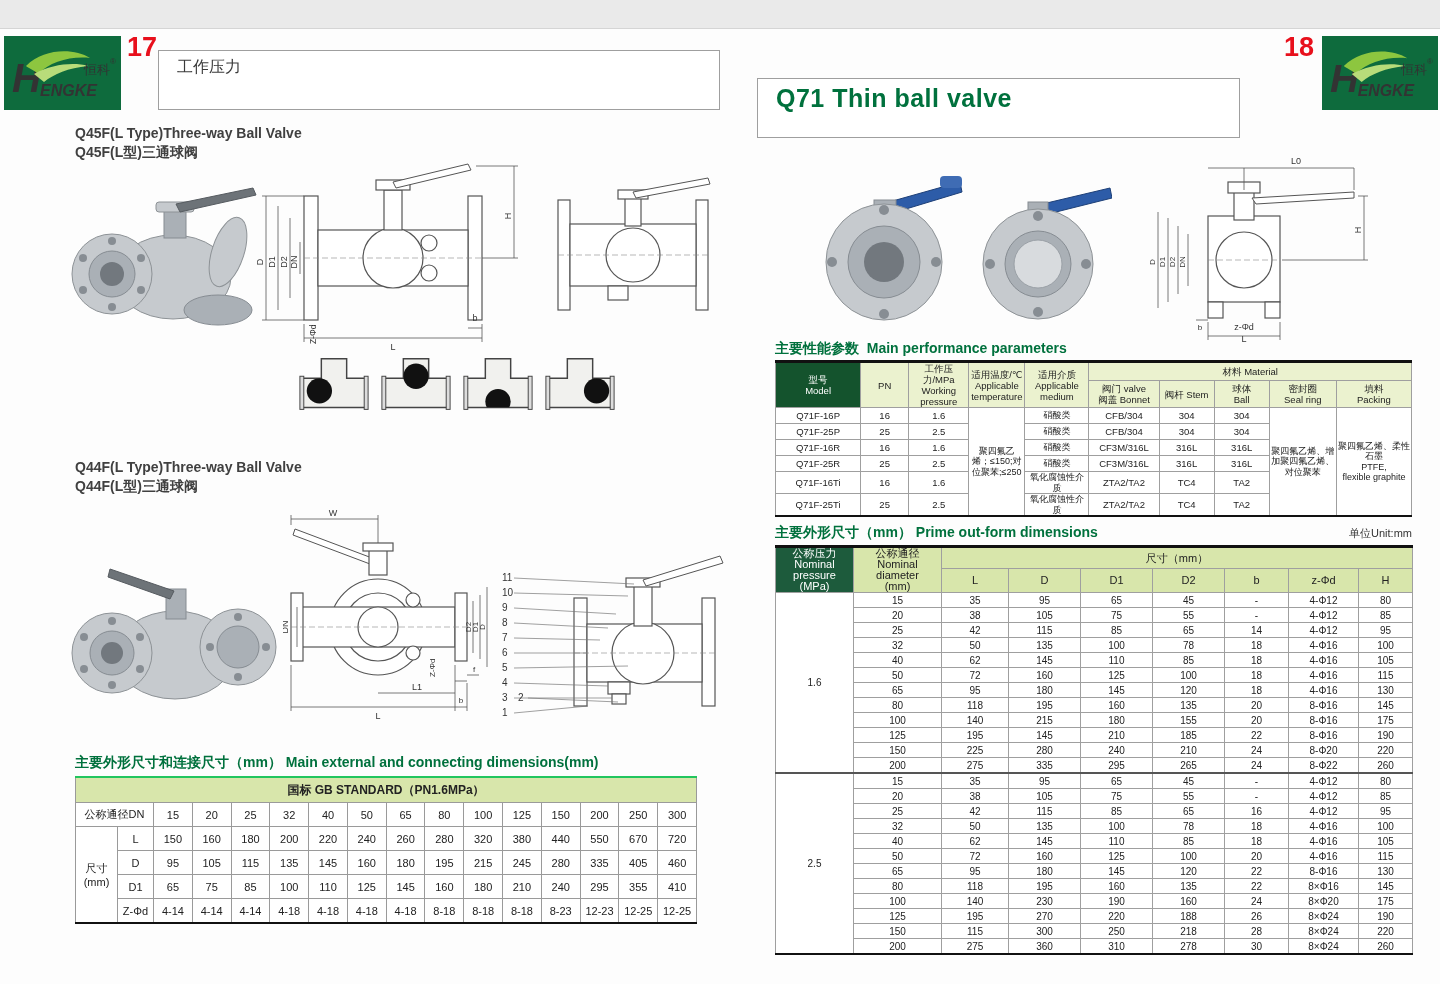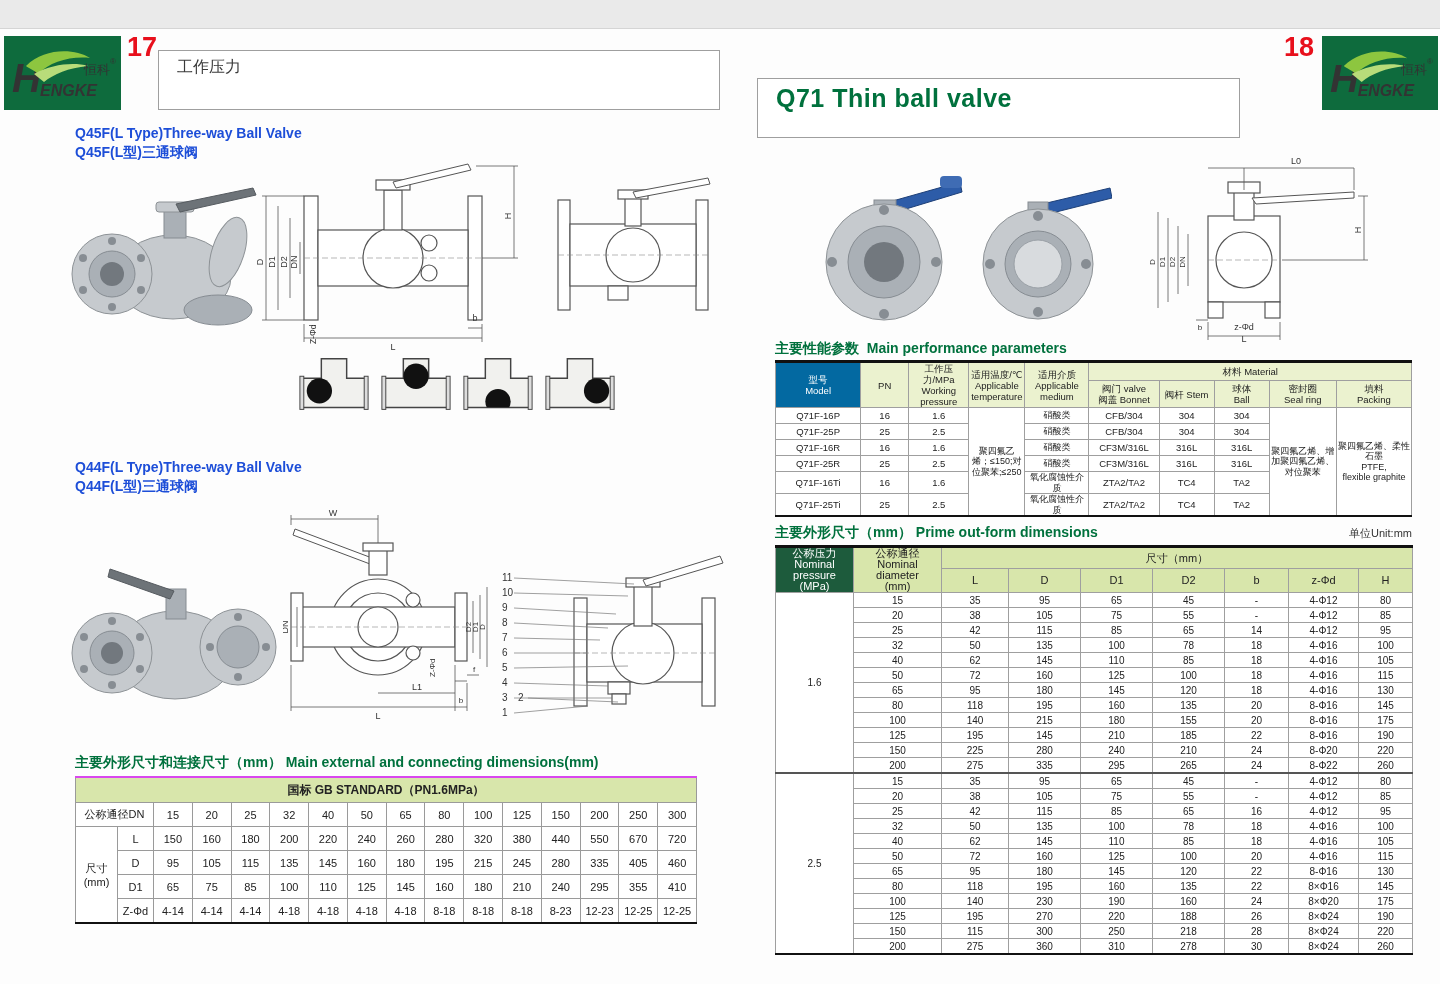--- a/index.html
+++ b/index.html
@@ -9,34 +9,34 @@
     overflow:hidden;
   }
   .abs{position:absolute;}
   #top-strip{left:0;top:0;width:1440px;height:28px;background:#eaeaea;border-bottom:1px solid #d5d5d5;}
   
   .logo-box{background:#0e6b3d;}
   .pagenum{font-size:27px;font-weight:bold;color:#e8101c;}
   .titlebox{border:1px solid #9f9f9f;background:#fff;box-sizing:border-box;padding:5px 0 0 18px;}
   .main-title{font-size:25px;font-weight:bold;color:#00713d;line-height:28px;letter-spacing:.5px;}
   .sub-title{font-size:16px;color:#3a3a3a;line-height:22px;}
-  .sec-head{font-size:14px;font-weight:bold;color:#1d4ed8;line-height:19px;white-space:pre-line;}
+  .sec-head{font-size:14px;font-weight:bold;color:#404040;line-height:19px;white-space:pre-line;}
   .tbl-title{font-size:14px;font-weight:bold;color:#00713d;}
   .unit-note{font-size:11px;color:#333;font-weight:normal;}
   
   table{border-collapse:collapse;table-layout:fixed;}
   td,th{overflow:hidden;}
-  .ltable{width:622px;border-top:2px solid #d946ef;border-bottom:2px solid #111;background:#fff;}
+  .ltable{width:622px;border-top:2px solid #22c55e;border-bottom:2px solid #111;background:#fff;}
   .ltable th,.ltable td{border:1px solid #9a9a9a;text-align:center;font-size:11px;font-weight:normal;height:23px;padding:0 1px;}
   .ltable th.bandcell{background:#d8e6ab;font-weight:bold;font-size:12px;height:24px;}
   .ltable .pre{white-space:pre-line;}
   .ptable{width:637px;border-top:3px solid #111;border-bottom:2px solid #111;background:#fff;}
   .ptable th,.ptable td{border:1px solid #9f9f9f;text-align:center;font-size:9.5px;font-weight:normal;padding:0 1px;}
   .ptable th{background:#ebf2cf;white-space:pre-line;line-height:11px;}
-  .ptable th.dark{background:#0369a1;color:#fff;}
+  .ptable th.dark{background:#14532d;color:#fff;}
   .ptable td{height:15px;}
   .ptable td.small{font-size:9px;line-height:10.5px;white-space:pre-line;}
   .dtable{width:637px;border-top:3px solid #111;border-bottom:2px solid #111;background:#fff;}
   .dtable th,.dtable td{border:1px solid #9f9f9f;text-align:center;font-size:10px;font-weight:normal;padding:0 1px;}
   .dtable th{background:#d8e6ab;white-space:pre-line;line-height:11px;font-size:11px;}
   .dtable th.dark{background:#1d5b3c;color:#fff;}
   .dtable td{height:14px;}
   .dtable tr.group-start td{border-top:2px solid #555;}
   
   svg{display:block;}

